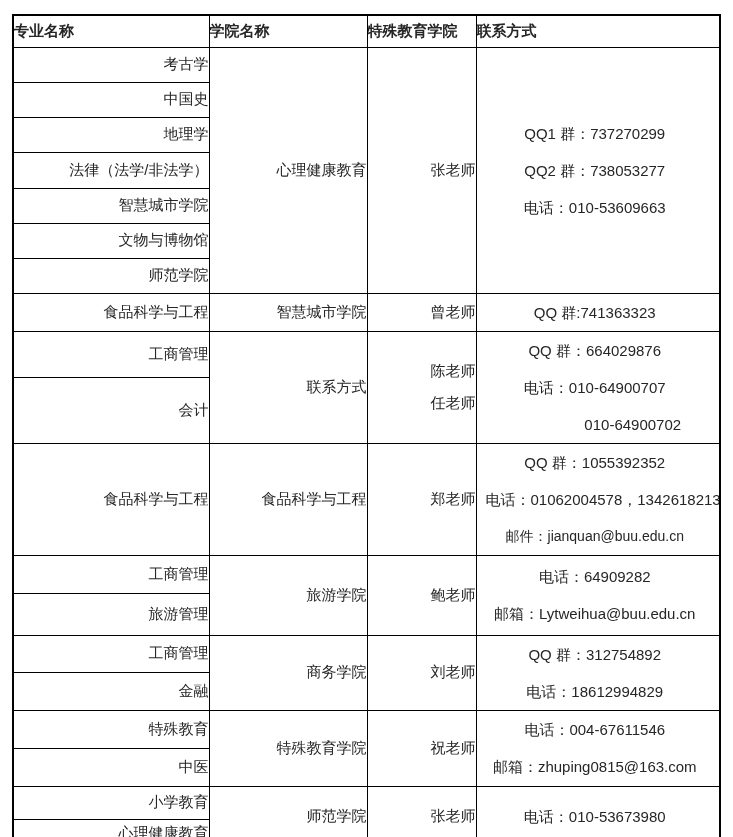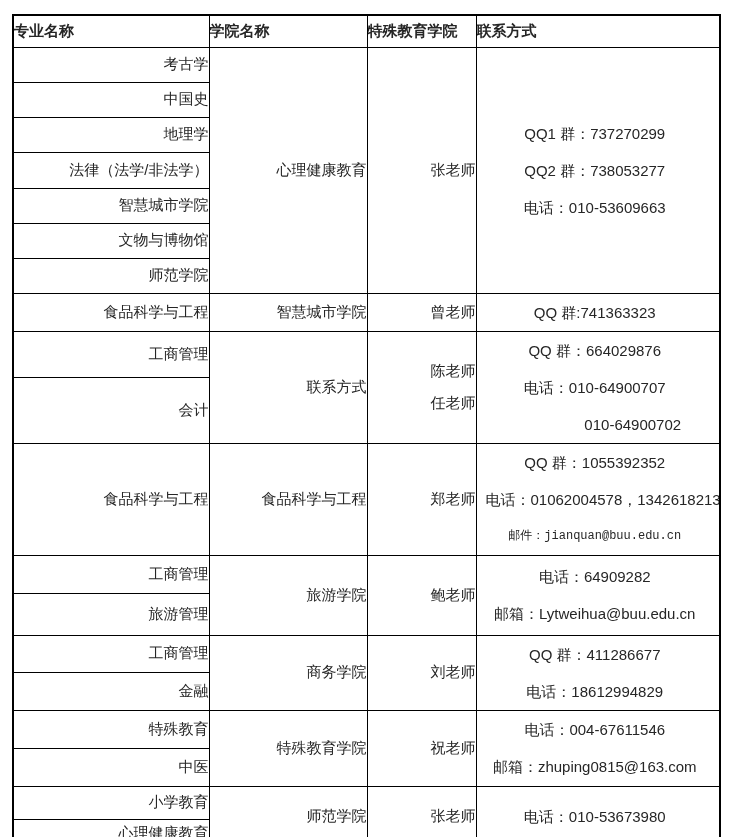--- a/index.html
+++ b/index.html
@@ -43,22 +43,22 @@
     padding-right: 15px;
   }
   td.contact .line {
     line-height: 37px;
     white-space: nowrap;
   }
   td.contact .line.indent {
     padding-left: 76px;
   }
   .mono {
-    font-family: Liberation Mono, monospace;
-    font-size: 12px;
+    font-family: Liberation Sans, sans-serif;
+    font-size: 14px;
   }
 </style>
 </head>
 <body>
 
 <div class="page">
   <table class="contact-table">
     <colgroup>
       <col style="width:196px">
       <col style="width:158px">
@@ -151,21 +151,21 @@
     </tr>
     <tr style="height:42px">
       <td class="major">旅游管理</td>
     </tr>
 
     <tr style="height:36px">
       <td class="major">工商管理</td>
       <td class="college" rowspan="2">商务学院</td>
       <td class="teacher" rowspan="2">刘老师</td>
       <td class="contact" rowspan="2">
-        <div class="line">QQ 群：411286677</div>
+        <div class="line">QQ 群：312754892</div>
         <div class="line">电话：18612994829</div>
       </td>
     </tr>
     <tr style="height:36px">
       <td class="major">金融</td>
     </tr>
 
     <tr style="height:38px">
       <td class="major">特殊教育</td>
       <td class="college" rowspan="2">特殊教育学院</td>

